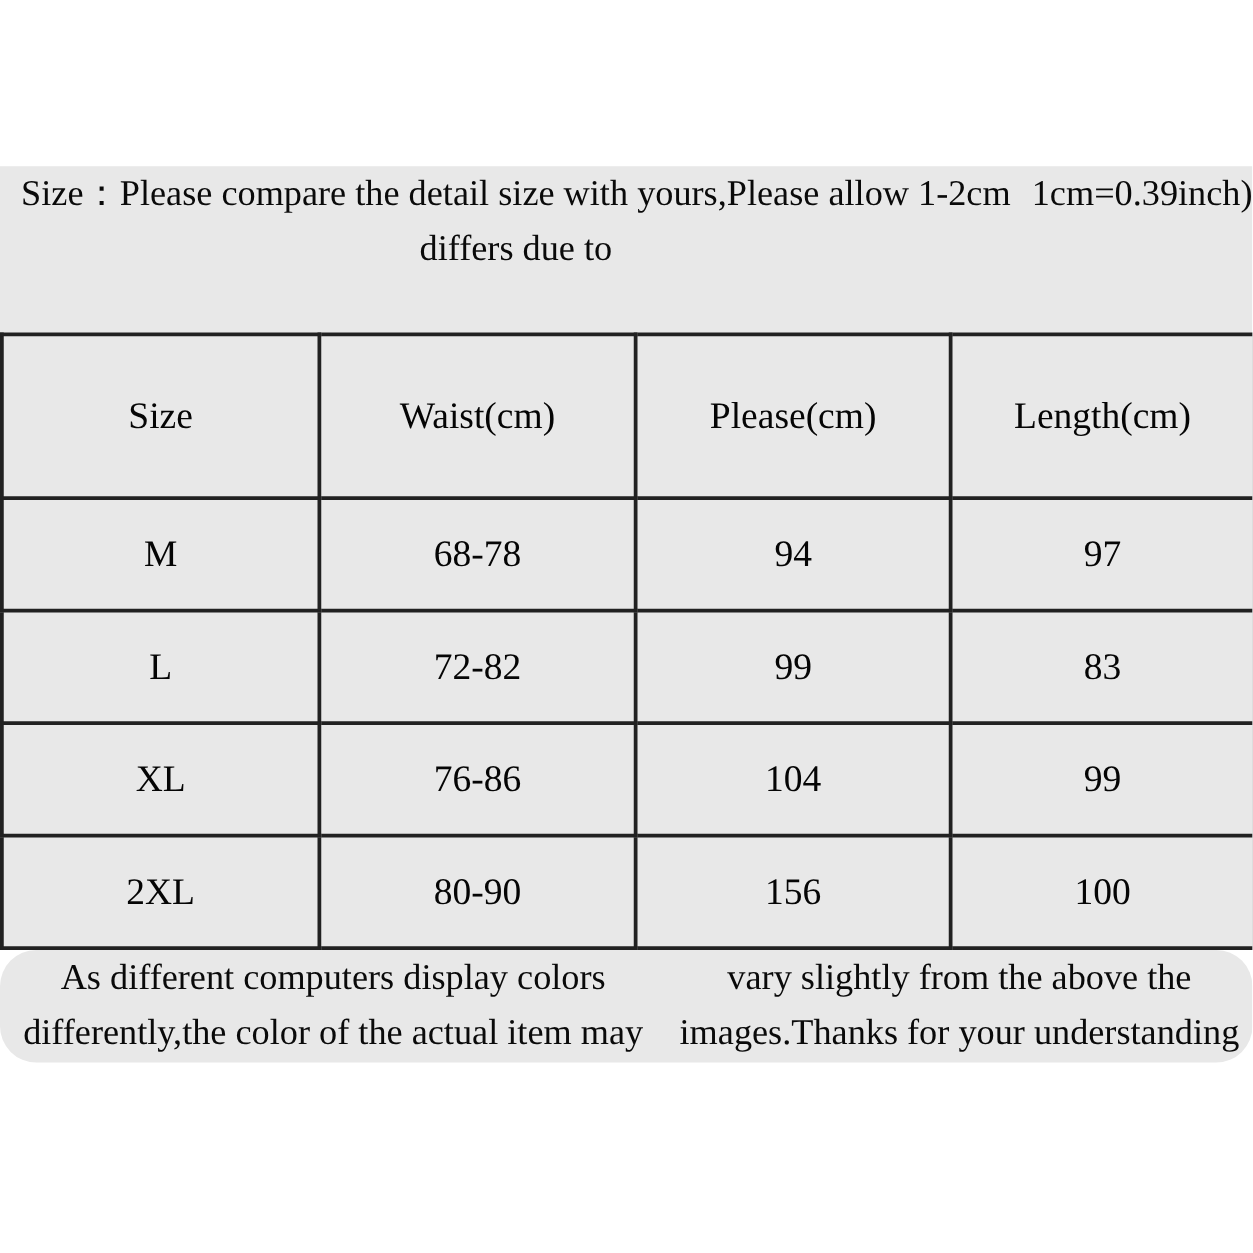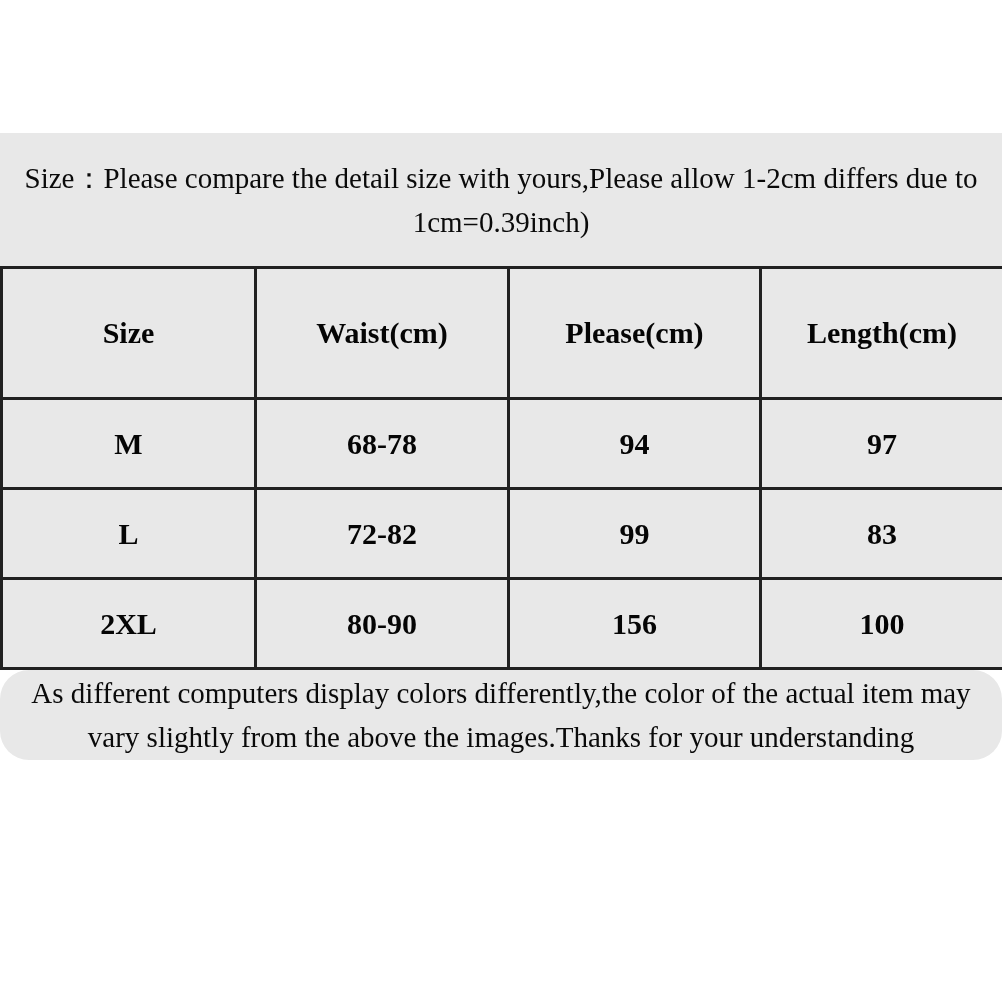--- a/index.html
+++ b/index.html
@@ -19,41 +19,41 @@
   .content {
     position: absolute;
     top: 133px;
     left: 0;
     width: 1002px;
   }
   .note-panel {
     background: #e8e8e8;
     width: 100%;
     display: flex;
-    flex-direction: column;
+    flex-direction: row;
     justify-content: center;
     text-align: center;
     font-size: 29px;
     line-height: 44px;
     box-sizing: border-box;
   }
   .note-top { height: 133px; }
   .note-bottom { height: 90px; border-radius: 29px; }
   table.size-table {
     width: 1002px;
     border-collapse: collapse;
     table-layout: fixed;
     background: #e8e8e8;
   }
   table.size-table th,
   table.size-table td {
     border: 3px solid #212121;
     text-align: center;
     vertical-align: middle;
-    font-weight: bold;
+    font-weight: normal;
     font-size: 30px;
     color: #050505;
     padding: 0;
   }
   table.size-table tr.header-row th { height: 128px; }
   table.size-table tr.data-row td { height: 87px; }
   col.c1 { width: 254px; }
   col.c2 { width: 253px; }
   col.c3 { width: 252px; }
   col.c4 { width: 243px; }
@@ -91,20 +91,26 @@
             <td>94</td>
             <td>97</td>
           </tr>
           <tr class="data-row">
             <td>L</td>
             <td>72-82</td>
             <td>99</td>
             <td>83</td>
           </tr>
           <tr class="data-row">
+            <td>XL</td>
+            <td>76-86</td>
+            <td>104</td>
+            <td>99</td>
+          </tr>
+          <tr class="data-row">
             <td>2XL</td>
             <td>80-90</td>
             <td>156</td>
             <td>100</td>
           </tr>
         </tbody>
     </table>
 
     <div class="note-panel note-bottom">
       <div>As different computers display colors differently,the color of the actual item may</div>

